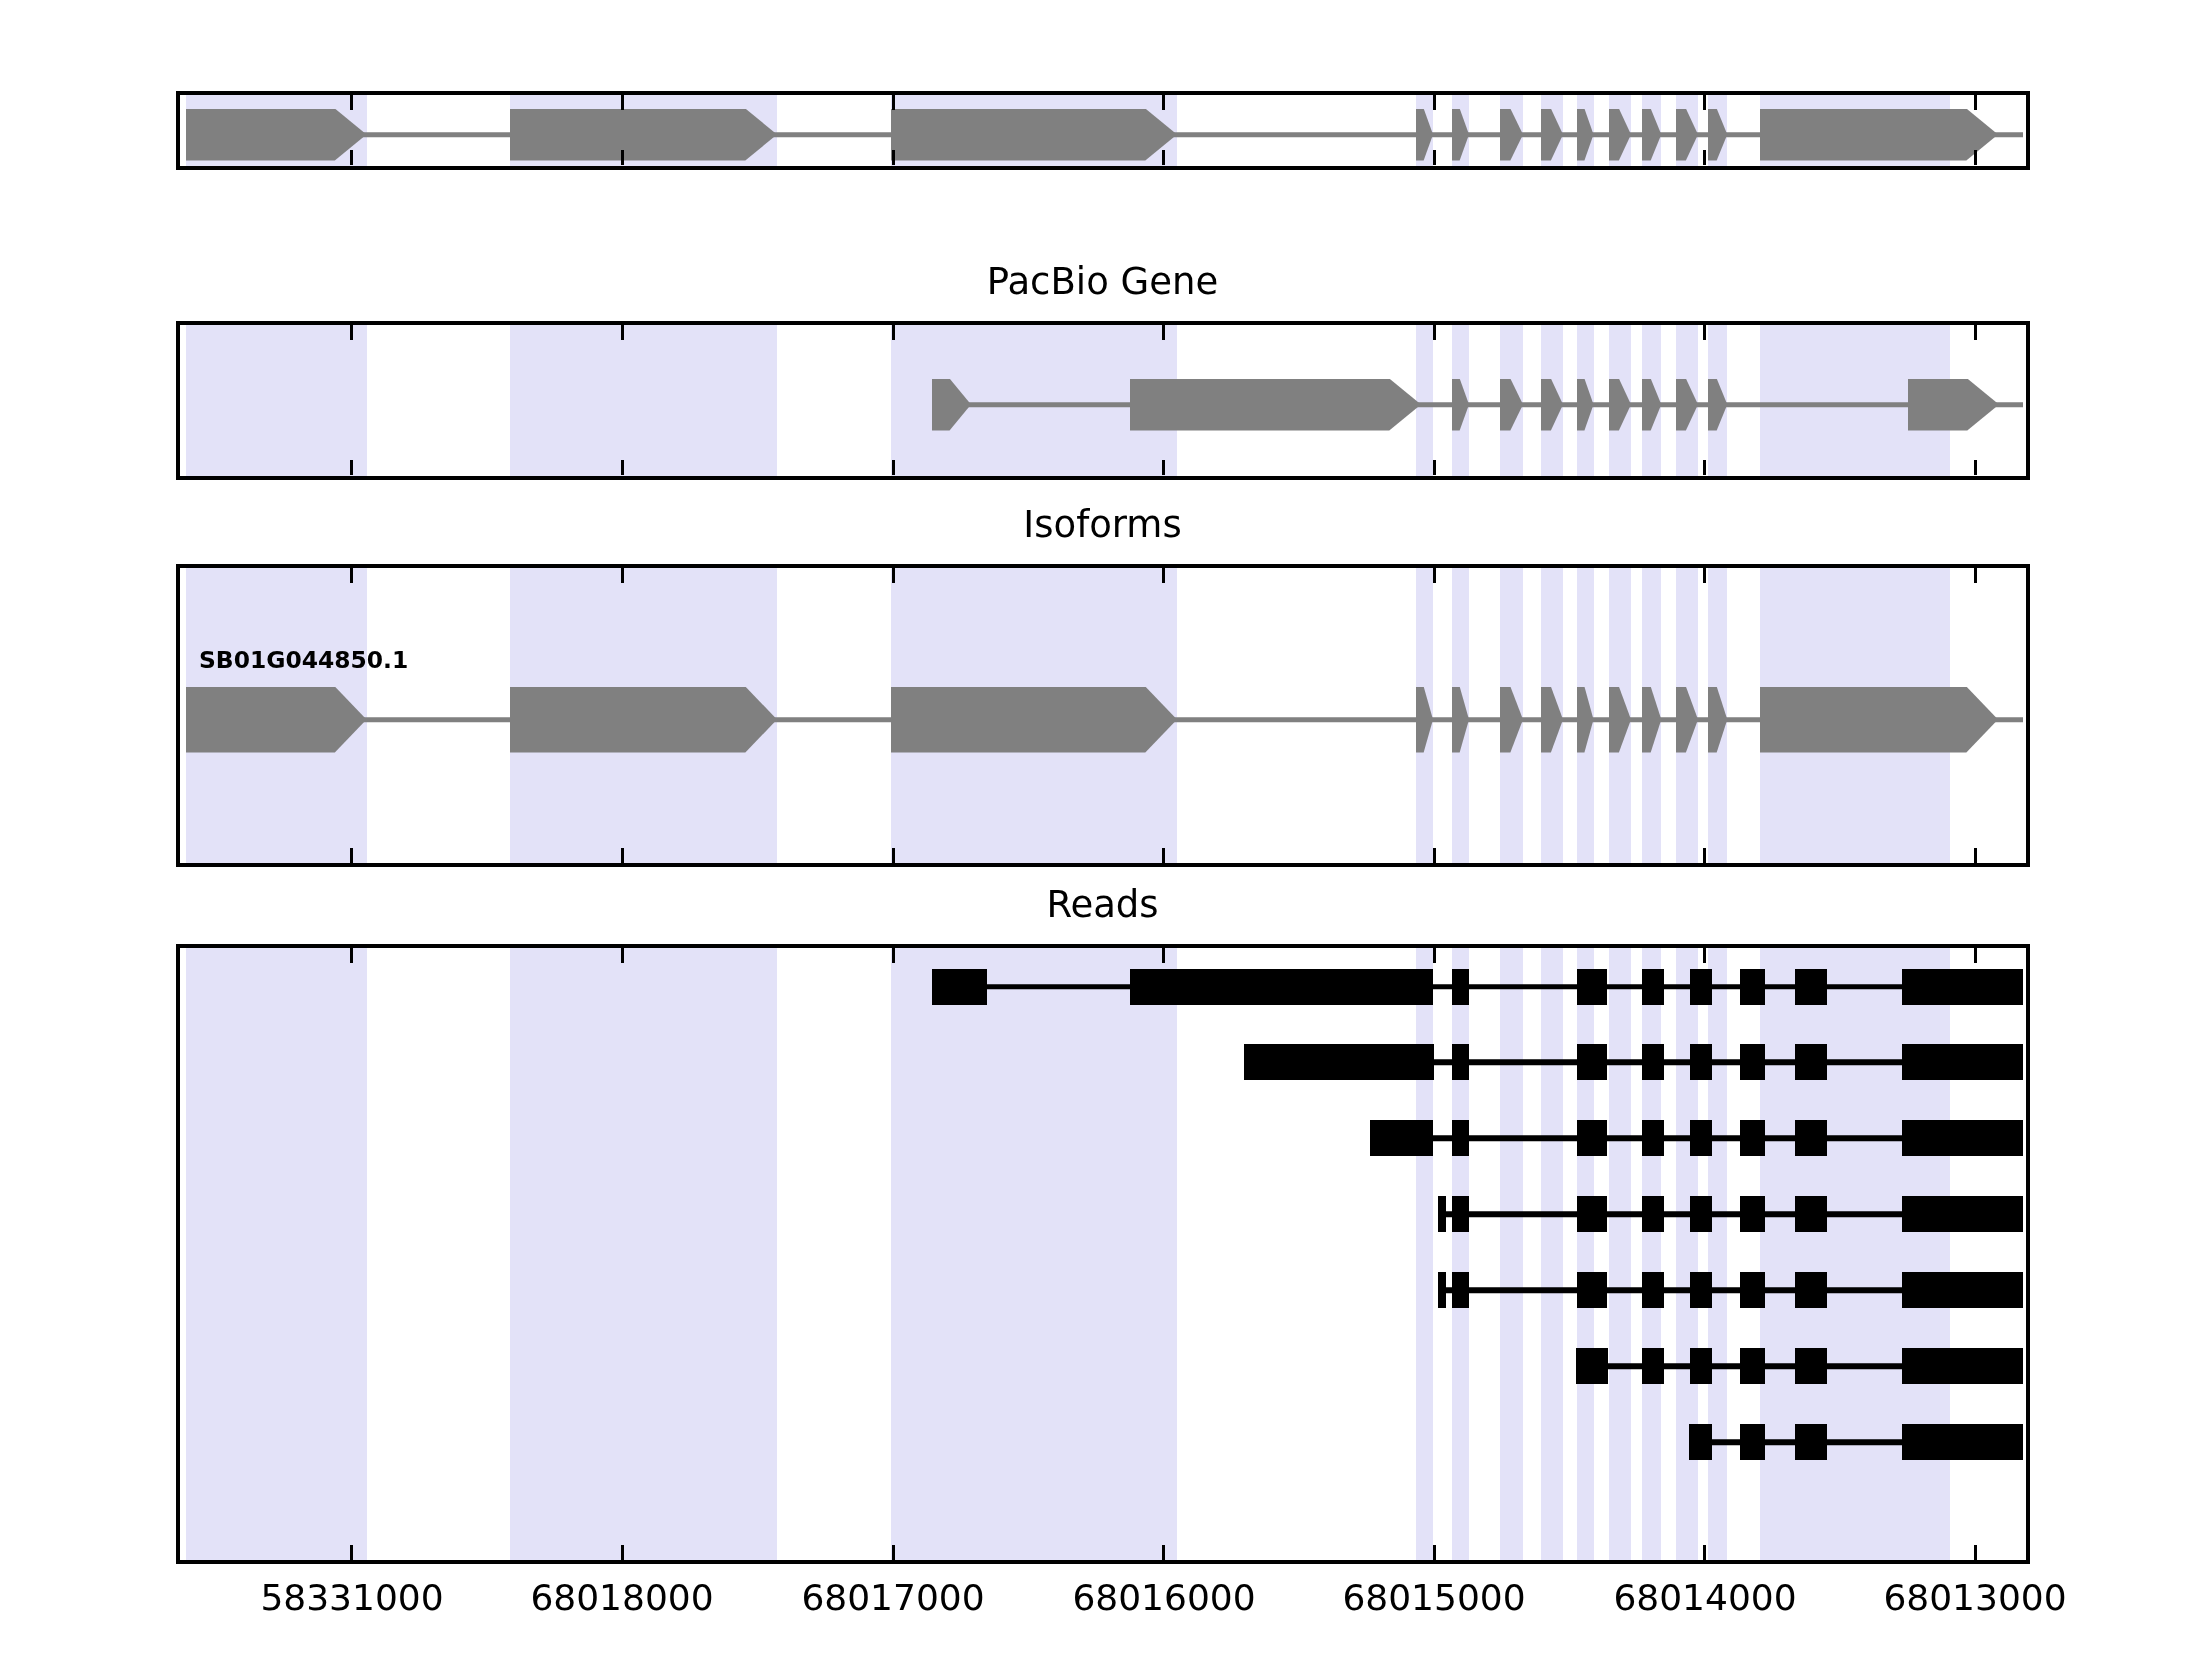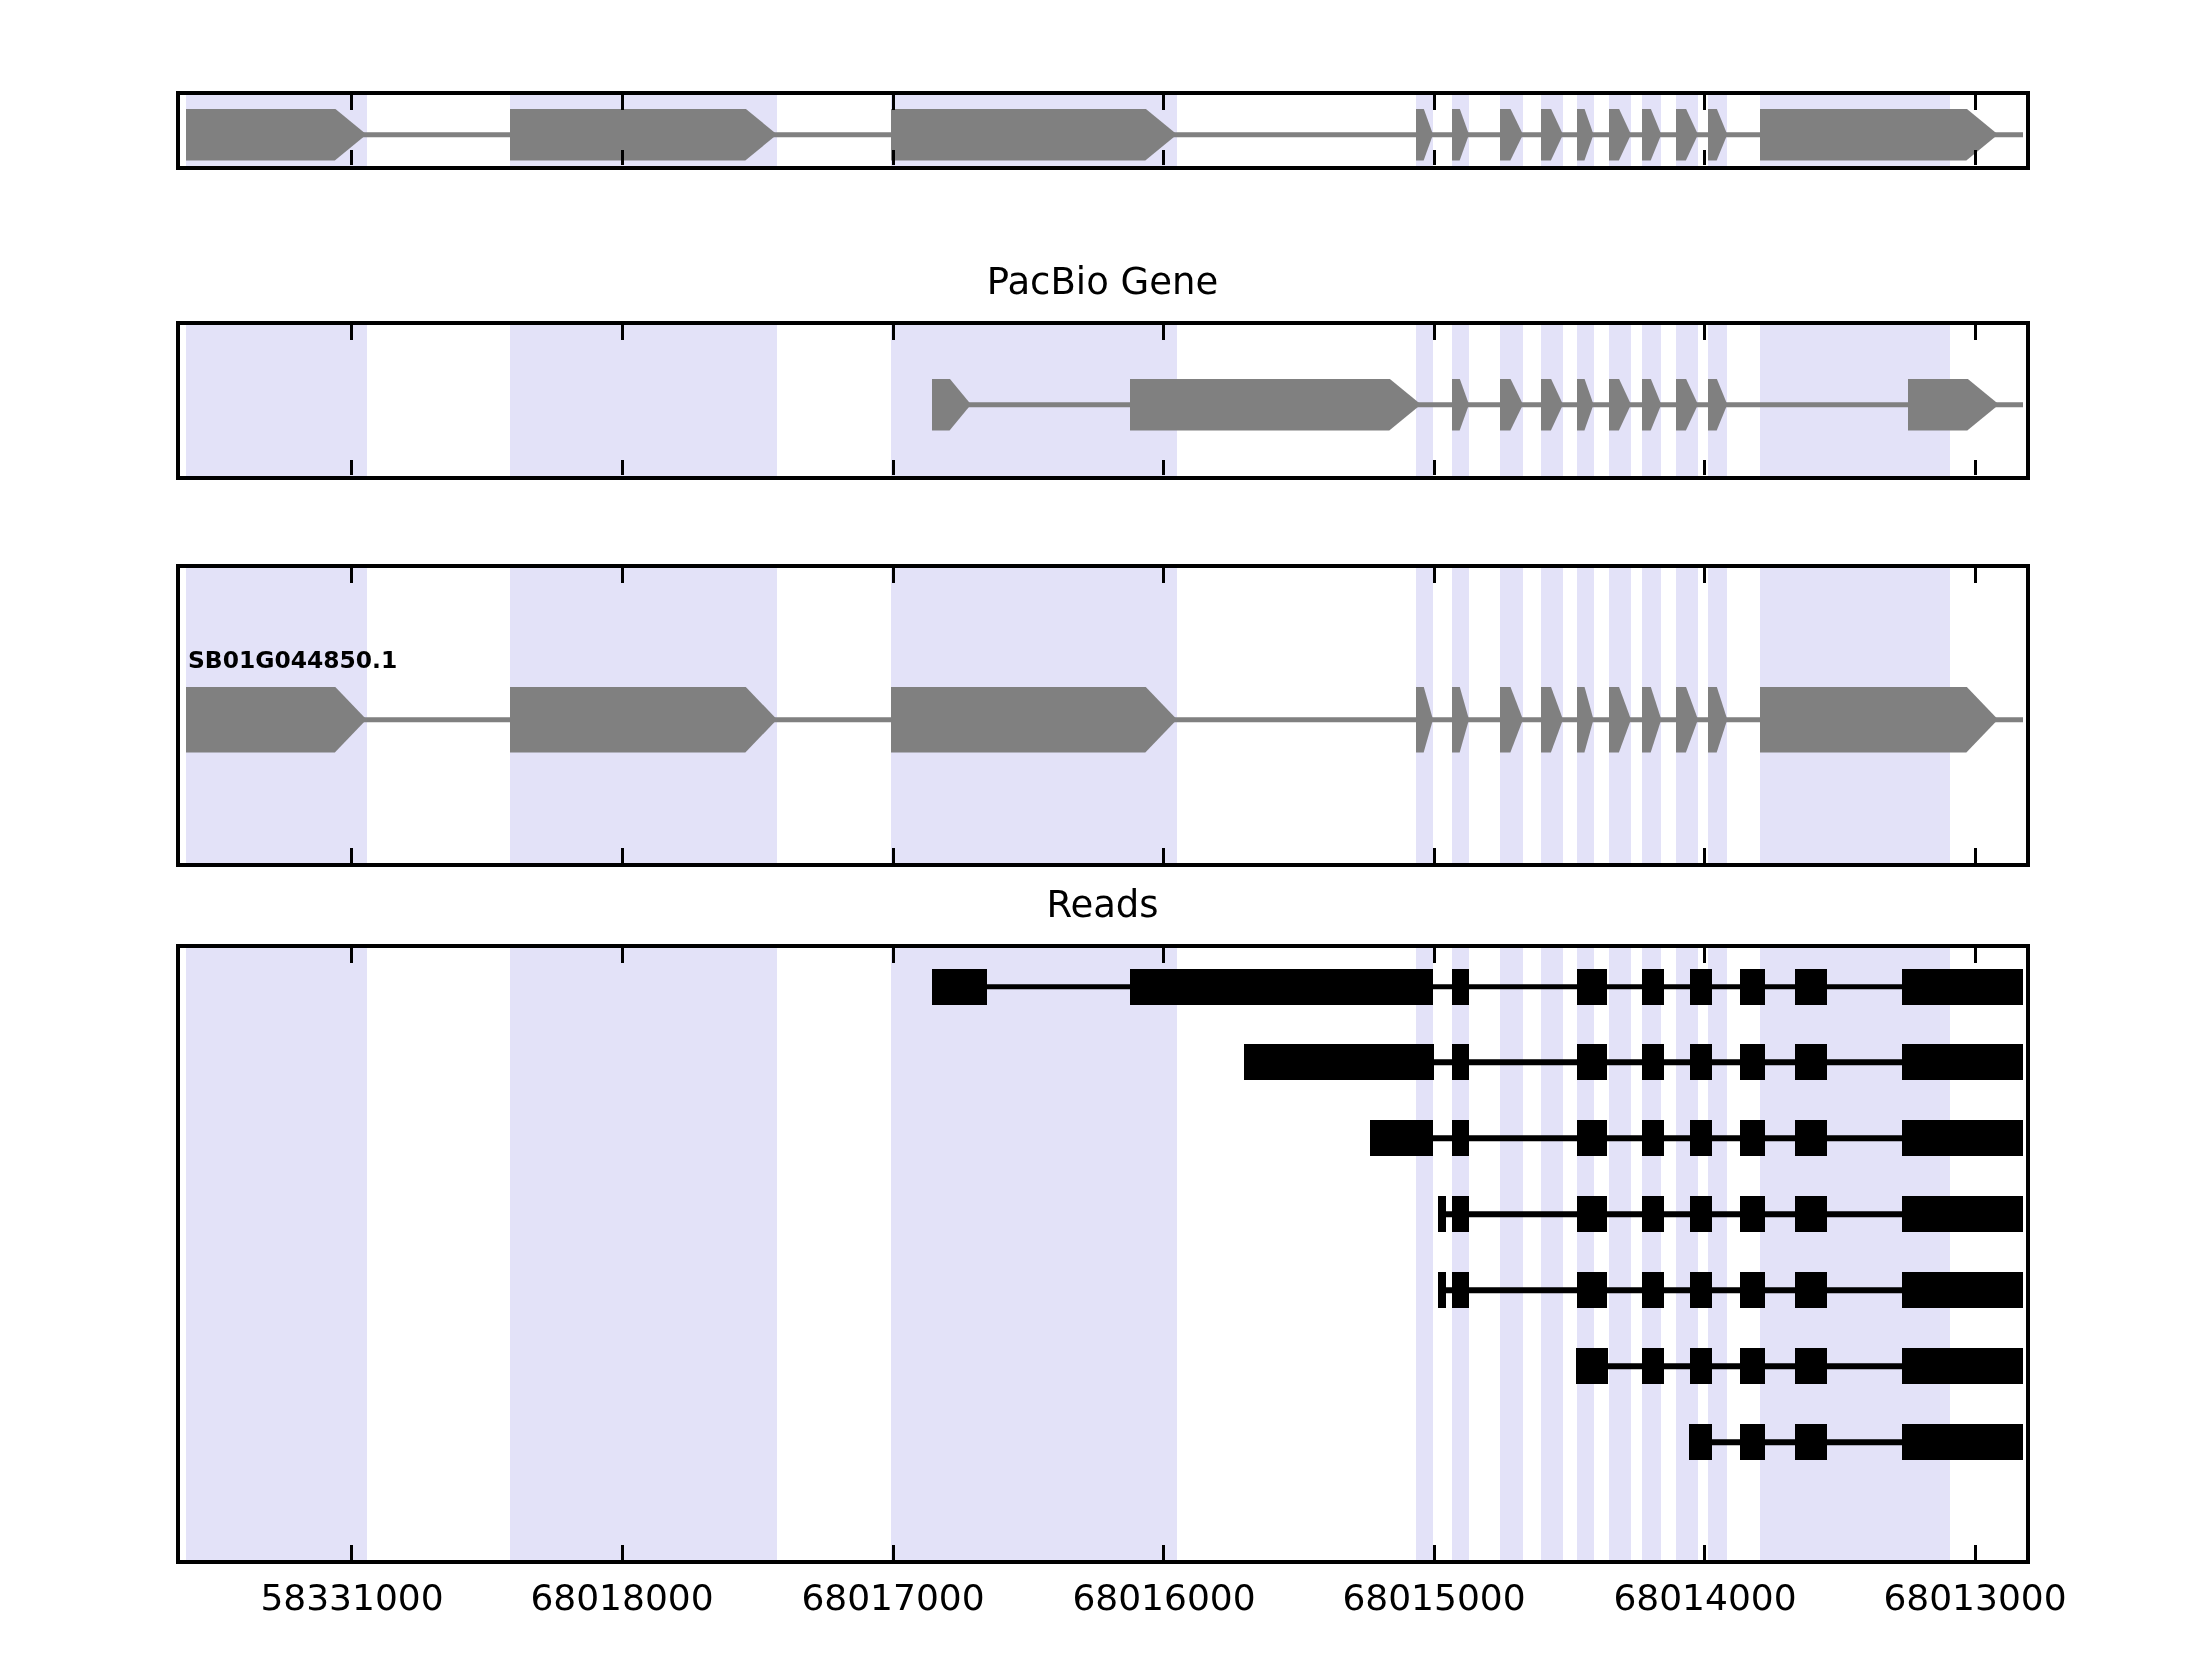--- a/index.html
+++ b/index.html
@@ -174,38 +174,39 @@
         <div class="exon arrow" style="left: 1361px; width: 22px; height: 52px; clip-path: polygon(0px 0px, 45% 0px, 100% 50%, 45% 100%, 0px 100%);"></div>
         <div class="exon arrow" style="left: 1397px; width: 16.5px; height: 52px; clip-path: polygon(0px 0px, 45% 0px, 100% 50%, 45% 100%, 0px 100%);"></div>
         <div class="exon arrow" style="left: 1429px; width: 22px; height: 52px; clip-path: polygon(0px 0px, 45% 0px, 100% 50%, 45% 100%, 0px 100%);"></div>
         <div class="exon arrow" style="left: 1462px; width: 19.3px; height: 52px; clip-path: polygon(0px 0px, 45% 0px, 100% 50%, 45% 100%, 0px 100%);"></div>
         <div class="exon arrow" style="left: 1496px; width: 22px; height: 52px; clip-path: polygon(0px 0px, 45% 0px, 100% 50%, 45% 100%, 0px 100%);"></div>
         <div class="exon arrow" style="left: 1528px; width: 19.3px; height: 52px; clip-path: polygon(0px 0px, 45% 0px, 100% 50%, 45% 100%, 0px 100%);"></div>
         <div class="exon arrow" style="left: 1728px; width: 91px; height: 52px; clip-path: polygon(0px 0px, 65.15% 0px, 100% 50%, 65.15% 100%, 0px 100%);"></div>
       </div>
   </div>
 
+  <div class="panel-title" style="top:503px">Isoforms</div>
 
   <div class="axes" id="ax-iso" style="left:176px; top:564px; width:1854px; height:303px;">
     <div class="bands">
         <div class="band" style="left: 5.5px; width: 181px;"></div>
         <div class="band" style="left: 330px; width: 267px;"></div>
         <div class="band" style="left: 711px; width: 286px;"></div>
         <div class="band" style="left: 1236px; width: 17px;"></div>
         <div class="band" style="left: 1272px; width: 17px;"></div>
         <div class="band" style="left: 1320px; width: 23px;"></div>
         <div class="band" style="left: 1361px; width: 22px;"></div>
         <div class="band" style="left: 1397px; width: 16.5px;"></div>
         <div class="band" style="left: 1429px; width: 22px;"></div>
         <div class="band" style="left: 1462px; width: 19.3px;"></div>
         <div class="band" style="left: 1496px; width: 22px;"></div>
         <div class="band" style="left: 1528px; width: 19.3px;"></div>
         <div class="band" style="left: 1580px; width: 190px;"></div>
       </div>
-    <div class="isoform-label" style="left:8px; top:78px;">SB01G044850.1</div>
+    <div class="isoform-label" style="left:19px; top:78px;">SB01G044850.1</div>
     <div class="track" id="tr-iso" style="top:72px; height:159px;">
         <div class="intron-line" style="left: 5.5px; width: 1837px;"></div>
         <div class="exon arrow" style="left: 5.5px; width: 181px; height: 66px; clip-path: polygon(0px 0px, 82.51% 0px, 100% 50%, 82.51% 100%, 0px 100%);"></div>
         <div class="exon arrow" style="left: 330px; width: 267px; height: 66px; clip-path: polygon(0px 0px, 88.14% 0px, 100% 50%, 88.14% 100%, 0px 100%);"></div>
         <div class="exon arrow" style="left: 711px; width: 286px; height: 66px; clip-path: polygon(0px 0px, 88.92% 0px, 100% 50%, 88.92% 100%, 0px 100%);"></div>
         <div class="exon arrow" style="left: 1236px; width: 17px; height: 66px; clip-path: polygon(0px 0px, 45% 0px, 100% 50%, 45% 100%, 0px 100%);"></div>
         <div class="exon arrow" style="left: 1272px; width: 17px; height: 66px; clip-path: polygon(0px 0px, 45% 0px, 100% 50%, 45% 100%, 0px 100%);"></div>
         <div class="exon arrow" style="left: 1320px; width: 23px; height: 66px; clip-path: polygon(0px 0px, 45% 0px, 100% 50%, 45% 100%, 0px 100%);"></div>
         <div class="exon arrow" style="left: 1361px; width: 22px; height: 66px; clip-path: polygon(0px 0px, 45% 0px, 100% 50%, 45% 100%, 0px 100%);"></div>
         <div class="exon arrow" style="left: 1397px; width: 16.5px; height: 66px; clip-path: polygon(0px 0px, 45% 0px, 100% 50%, 45% 100%, 0px 100%);"></div>

